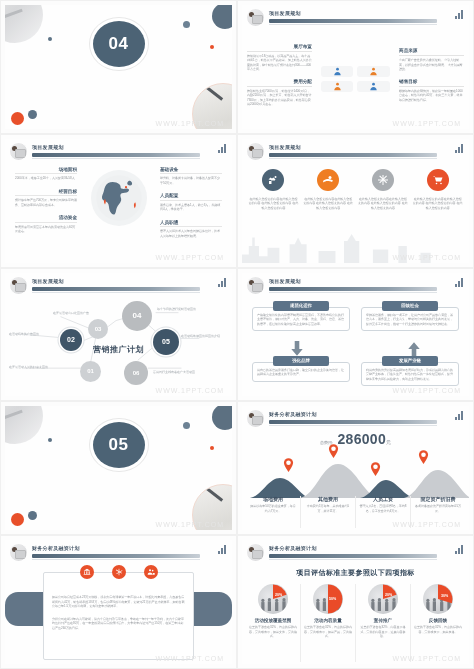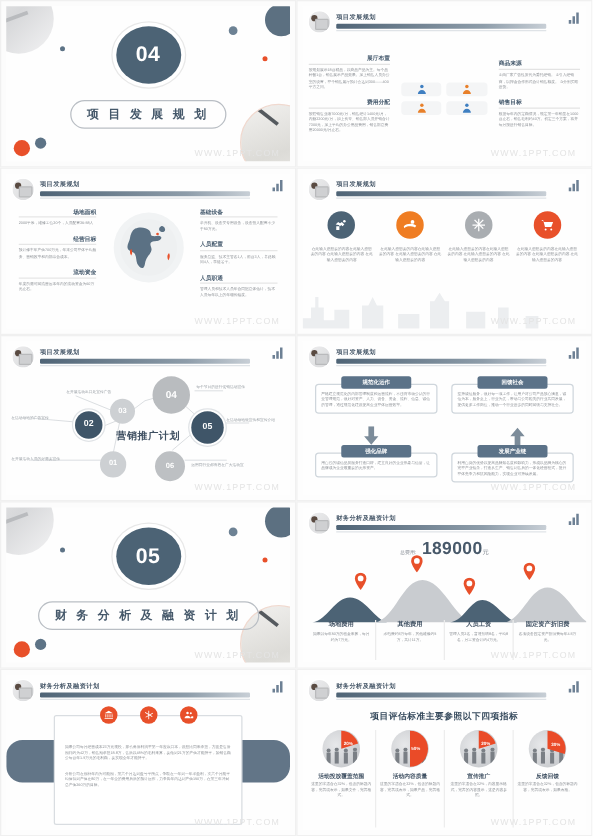--- a/index.html
+++ b/index.html
@@ -114,21 +114,20 @@
     <div class="slide-inner">
       <div class="ph-tl"></div>
       <div class="ph-br"></div>
       <div class="dot" style="left:43px;top:32px;width:4px;height:4px;background:#5d7386;"></div>
       <div class="dot" style="left:178px;top:16px;width:7px;height:7px;background:#6d8294;"></div>
       <div class="dot" style="right:-6px;top:-2px;width:26px;height:26px;background:#5c7081;"></div>
       <div class="dot" style="left:205px;top:40px;width:4px;height:4px;background:#e8502a;"></div>
       <div class="dot" style="left:6px;bottom:4px;width:13px;height:13px;background:#e8502a;"></div>
       <div class="dot" style="left:23px;bottom:10px;width:9px;height:9px;background:#5d7386;"></div>
       <div class="dv-num">04</div>
-      <div class="dv-title">项 目 发 展 规 划</div>
       <div class="wm">WWW.1PPT.COM</div>
     </div>
   </div>
 
   <div class="slide">
     <div class="slide-inner">
       <div class="hdr">
         <div class="hdr-badge"></div>
         <div class="hdr-title">项目发展规划</div>
         <div class="hdr-rule"></div>
@@ -407,41 +406,40 @@
     <div class="slide-inner">
       <div class="ph-tl"></div>
       <div class="ph-br"></div>
       <div class="dot" style="left:43px;top:32px;width:4px;height:4px;background:#5d7386;"></div>
       <div class="dot" style="left:178px;top:16px;width:7px;height:7px;background:#6d8294;"></div>
       <div class="dot" style="right:-6px;top:-2px;width:26px;height:26px;background:#5c7081;"></div>
       <div class="dot" style="left:205px;top:40px;width:4px;height:4px;background:#e8502a;"></div>
       <div class="dot" style="left:6px;bottom:4px;width:13px;height:13px;background:#e8502a;"></div>
       <div class="dot" style="left:23px;bottom:10px;width:9px;height:9px;background:#5d7386;"></div>
       <div class="dv-num">05</div>
-      <div class="dv-title">财 务 分 析 及 融 资 计 划</div>
       <div class="wm">WWW.1PPT.COM</div>
     </div>
   </div>
 
   <div class="slide">
     <div class="slide-inner">
       <div class="hdr">
         <div class="hdr-badge"></div>
         <div class="hdr-title">财务分析及融资计划</div>
         <div class="hdr-rule"></div>
         <div class="hdr-rule2"></div>
         <div class="bars">
             <i></i>
             <i></i>
             <i></i>
           </div>
       </div>
       <div class="s8total">
         <span class="s8lab">总费用:</span>
-        <span class="s8num">189000</span><span class="s8unit">元</span>
+        <span class="s8num">286000</span><span class="s8unit">元</span>
       </div>
       <svg style="position:absolute;left:0;right:0;bottom:32px;width:229px;height:48px;" viewBox="0 0 229 48" preserveAspectRatio="none">
         <path d="M8 48c12-2 18-20 30-20s20 18 30 20z" fill="#4c6375"></path>
         <path d="M58 48c16-3 22-34 38-34s26 31 40 34z" fill="#c9ccd0"></path>
         <path d="M118 48c12-2 16-18 26-18s18 16 28 18z" fill="#4c6375"></path>
         <path d="M162 48c14-3 20-28 34-28s24 25 33 28z" fill="#c9ccd0"></path>
       </svg>
       <svg class="pin" style="left:41px;top:52px;" viewBox="0 0 24 30">
           <path d="M12 0a10 10 0 00-10 10c0 7 10 20 10 20s10-13 10-20A10 10 0 0012 0z" fill="#e8502a"></path>
           <circle cx="12" cy="10" r="5" fill="#fff"></circle>

